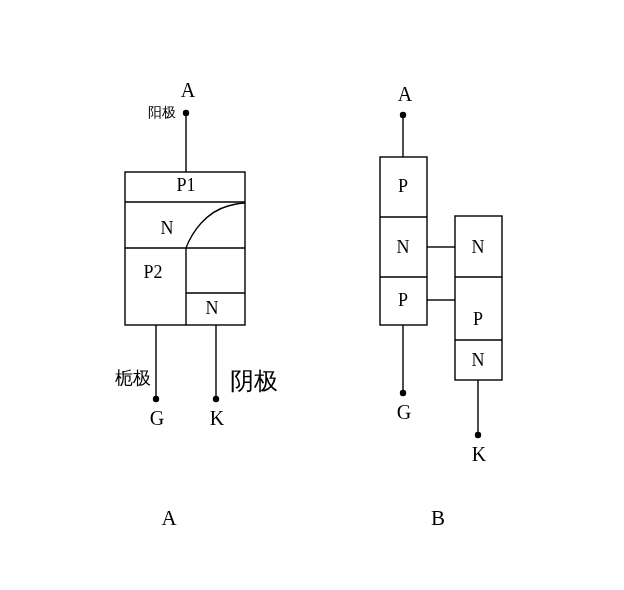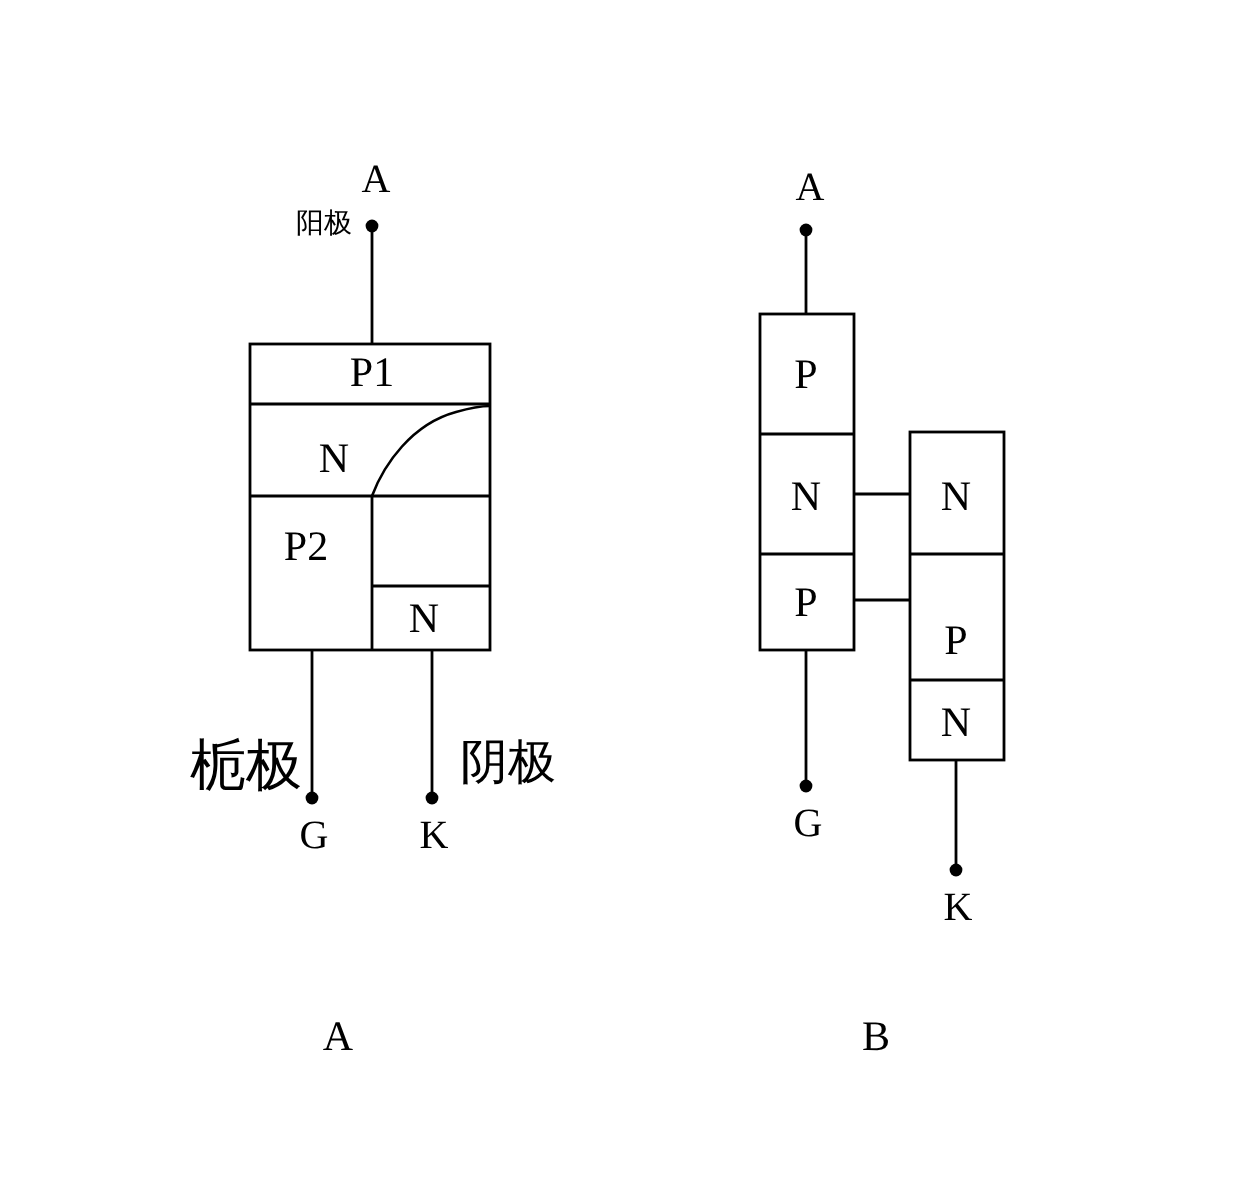--- a/index.html
+++ b/index.html
@@ -35,21 +35,21 @@
     font-family: "Liberation Serif", "DejaVu Serif", serif;
   }
   .lbl-latin {
     font-family: "Liberation Serif", "DejaVu Serif", serif;
   }
   .lbl-cjk {
     font-family: "DejaVu Sans", "Liberation Sans", sans-serif;
     text-align: right;
   }
   .region-label {
-    font-size: 21px;
+    font-size: 18px;
   }
   .terminal-label {
     font-size: 20px;
   }
   .cn-label {
     font-size: 19px;
   }
   .fig-label {
     font-size: 21px;
   }
@@ -115,21 +115,21 @@
   <div class="lbl lbl-cjk cn-label" style="left:134px; top:105px; width:42px; font-size:14px;">阳极</div>
 
   <div class="lbl lbl-latin region-label" style="left:163px; top:176px; width:46px;">P1</div>
 
   <div class="lbl lbl-latin region-label" style="left:152px; top:219px; width:30px;">N</div>
 
   <div class="lbl lbl-latin region-label" style="left:130px; top:263px; width:46px;">P2</div>
 
   <div class="lbl lbl-latin region-label" style="left:197px; top:299px; width:30px;">N</div>
 
-  <div class="lbl lbl-cjk cn-label" style="left:95px; top:369px; width:56px; font-size:28px;">栀极</div>
+  <div class="lbl lbl-cjk cn-label" style="left:95px; top:369px; width:56px; font-size:18px;">栀极</div>
 
   <div class="lbl lbl-latin terminal-label" style="left:145px; top:408px; width:24px;">G</div>
 
   <div class="lbl lbl-cjk cn-label" style="left:222px; top:369px; width:56px; font-size:24px;">阴极</div>
 
   <div class="lbl lbl-latin terminal-label" style="left:205px; top:408px; width:24px;">K</div>
 
   <div class="lbl lbl-latin fig-label" style="left:157px; top:508px; width:24px;">A</div>
 
   <div class="lbl lbl-latin terminal-label" style="left:393px; top:84px; width:24px;">A</div>

